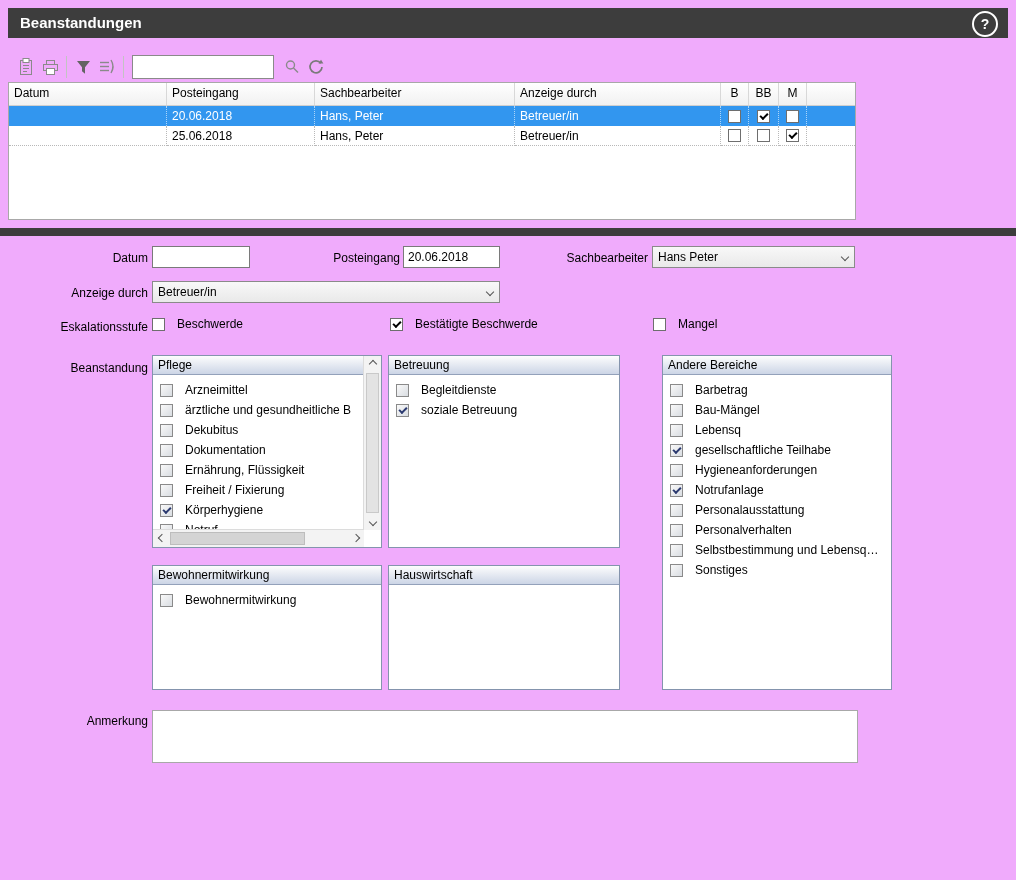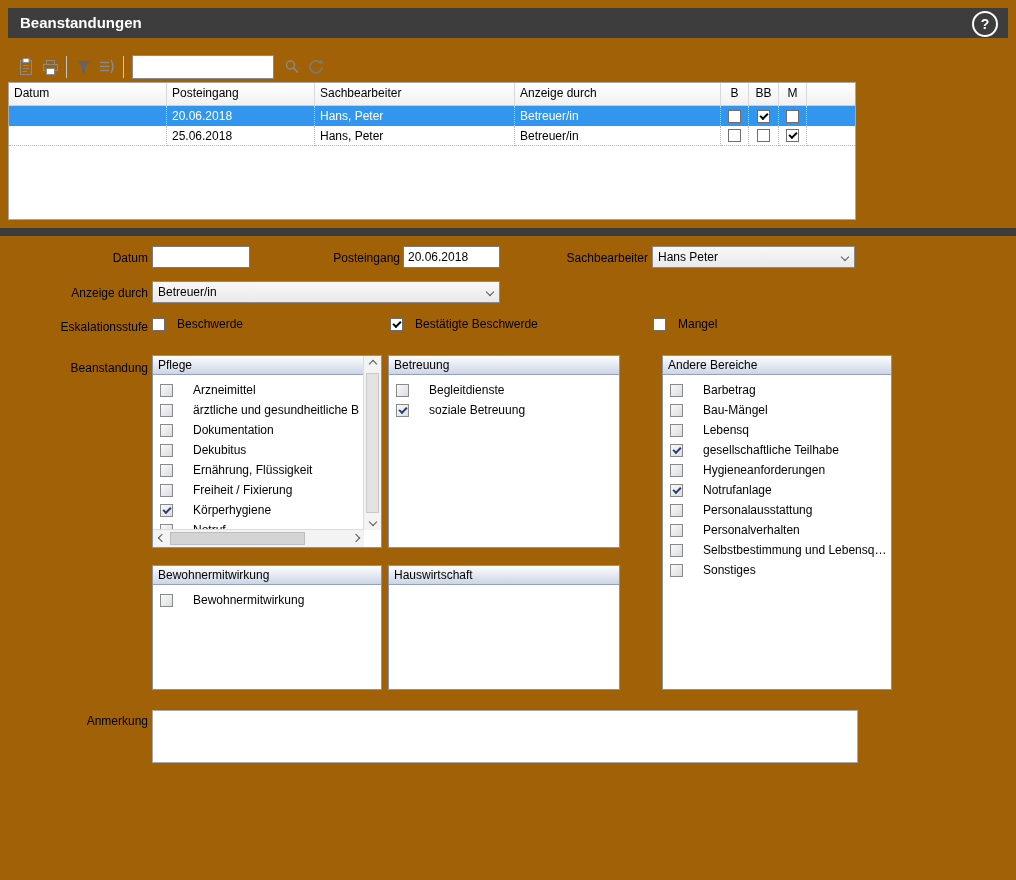--- a/index.html
+++ b/index.html
@@ -1,17 +1,17 @@
 <!DOCTYPE html>
 <html><head>
 <meta charset="utf-8">
 <style>
   html,body{margin:0;padding:0;}
   body{font-family:"Liberation Sans", sans-serif; background:#efefef;}
-  .page{position:relative;width:1016px;height:880px;background:#a16207;overflow:hidden;font-size:12px;color:#000;}
+  .page{position:relative;width:1016px;height:880px;background:#f0abfc;overflow:hidden;font-size:12px;color:#000;}
 
   
   .titlebar{position:absolute;left:8px;top:8px;width:1000px;height:30px;background:#3d3d3d;}
   .titlebar .title{position:absolute;left:12px;top:0;line-height:30px;color:#fff;font-weight:bold;font-size:15px;}
   .help-btn{position:absolute;right:10px;top:3px;width:22px;height:22px;border:2px solid #fff;border-radius:50%;
     color:#fff;font-weight:bold;font-size:14px;text-align:center;line-height:22px;cursor:pointer;}
 
   
   .divider{position:absolute;left:0;top:228px;width:1016px;height:8px;background:#3c3c3c;}
 
@@ -50,21 +50,21 @@
   .combo .carr{position:absolute;right:6px;top:7px;}
   .chev{display:inline-block;width:5px;height:5px;border-right:1.4px solid #555;border-bottom:1.4px solid #555;transform:rotate(45deg);}
   .chev.up{transform:rotate(-135deg);} .chev.left{transform:rotate(135deg);} .chev.right{transform:rotate(-45deg);}
   .cbrow{position:absolute;display:flex;align-items:center;gap:12px;cursor:pointer;}
 
   
   .groupbox{position:absolute;background:#fff;border:1px solid #8494ad;box-sizing:border-box;}
   .gb-header{position:absolute;left:0;top:0;right:0;height:19px;background:linear-gradient(#fdfdfd,#ccd5e6);
     border-bottom:1px solid #93a1ba;line-height:19px;padding-left:5px;box-sizing:border-box;}
   .gb-items{position:absolute;left:0;top:20px;right:0;bottom:0;padding-top:4px;overflow:hidden;}
-  .gb-item{display:flex;align-items:center;gap:20px;height:20px;padding-left:7px;cursor:pointer;white-space:nowrap;overflow:hidden;}
+  .gb-item{display:flex;align-items:center;gap:12px;height:20px;padding-left:7px;cursor:pointer;white-space:nowrap;overflow:hidden;}
   
   .vscroll{position:absolute;top:0;right:0;width:17px;bottom:17px;background:#f3f3f3;border-left:1px solid #dcdcdc;}
   .hscroll{position:absolute;left:0;right:17px;bottom:0;height:17px;background:#f3f3f3;border-top:1px solid #dcdcdc;}
   .sbtn{position:absolute;width:17px;height:16px;display:flex;align-items:center;justify-content:center;cursor:pointer;}
   .vthumb{position:absolute;left:2px;right:2px;top:17px;bottom:17px;background:#e3e3e3;border:1px solid #cicic1;border:1px solid #c9c9c9;cursor:pointer;}
   .hthumb{position:absolute;top:2px;bottom:2px;left:17px;width:63%;background:#d4d4d4;border:1px solid #bdbdbd;cursor:pointer;}
 
   textarea.anm{position:absolute;box-sizing:border-box;border:1px solid #a8a8a8;background:#fff;resize:none;font-family:"Liberation Sans",sans-serif;font-size:12px;padding:3px;outline:none;}
   svg{display:block;}
 </style>
@@ -210,25 +210,25 @@
       <div class="gb-item">
           <span class="cb soft"></span>
           <span>Arzneimittel</span>
         </div>
       <div class="gb-item">
           <span class="cb soft"></span>
           <span>ärztliche und gesundheitliche B</span>
         </div>
       <div class="gb-item">
           <span class="cb soft"></span>
+          <span>Dekubitus</span>
+        </div>
+      <div class="gb-item">
+          <span class="cb soft"></span>
           <span>Dokumentation</span>
-        </div>
-      <div class="gb-item">
-          <span class="cb soft"></span>
-          <span>Dekubitus</span>
         </div>
       <div class="gb-item">
           <span class="cb soft"></span>
           <span>Ernährung, Flüssigkeit</span>
         </div>
       <div class="gb-item">
           <span class="cb soft"></span>
           <span>Freiheit / Fixierung</span>
         </div>
       <div class="gb-item">

